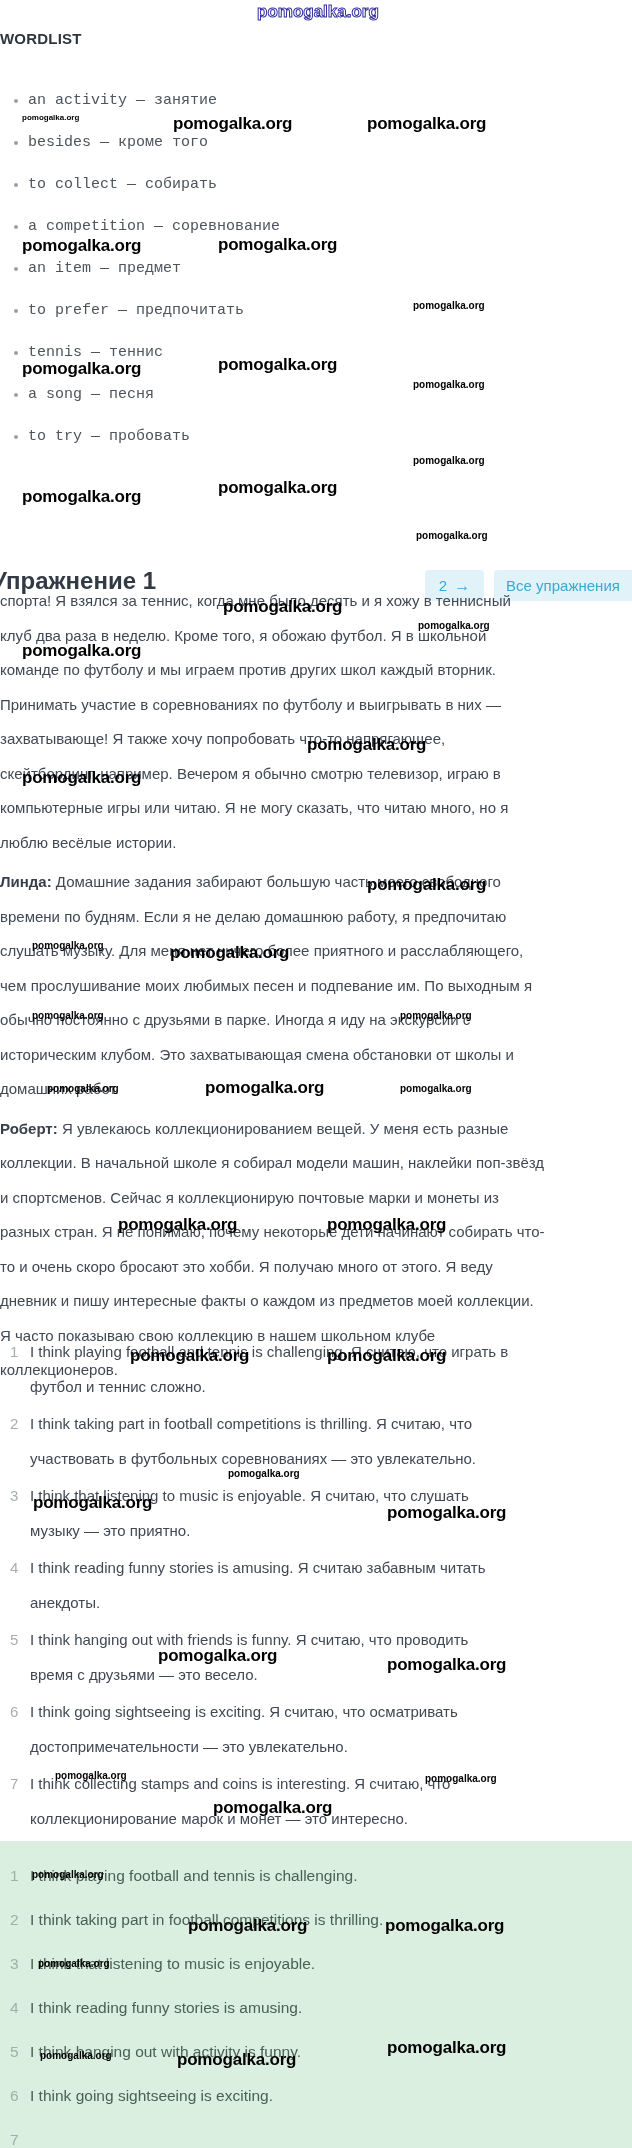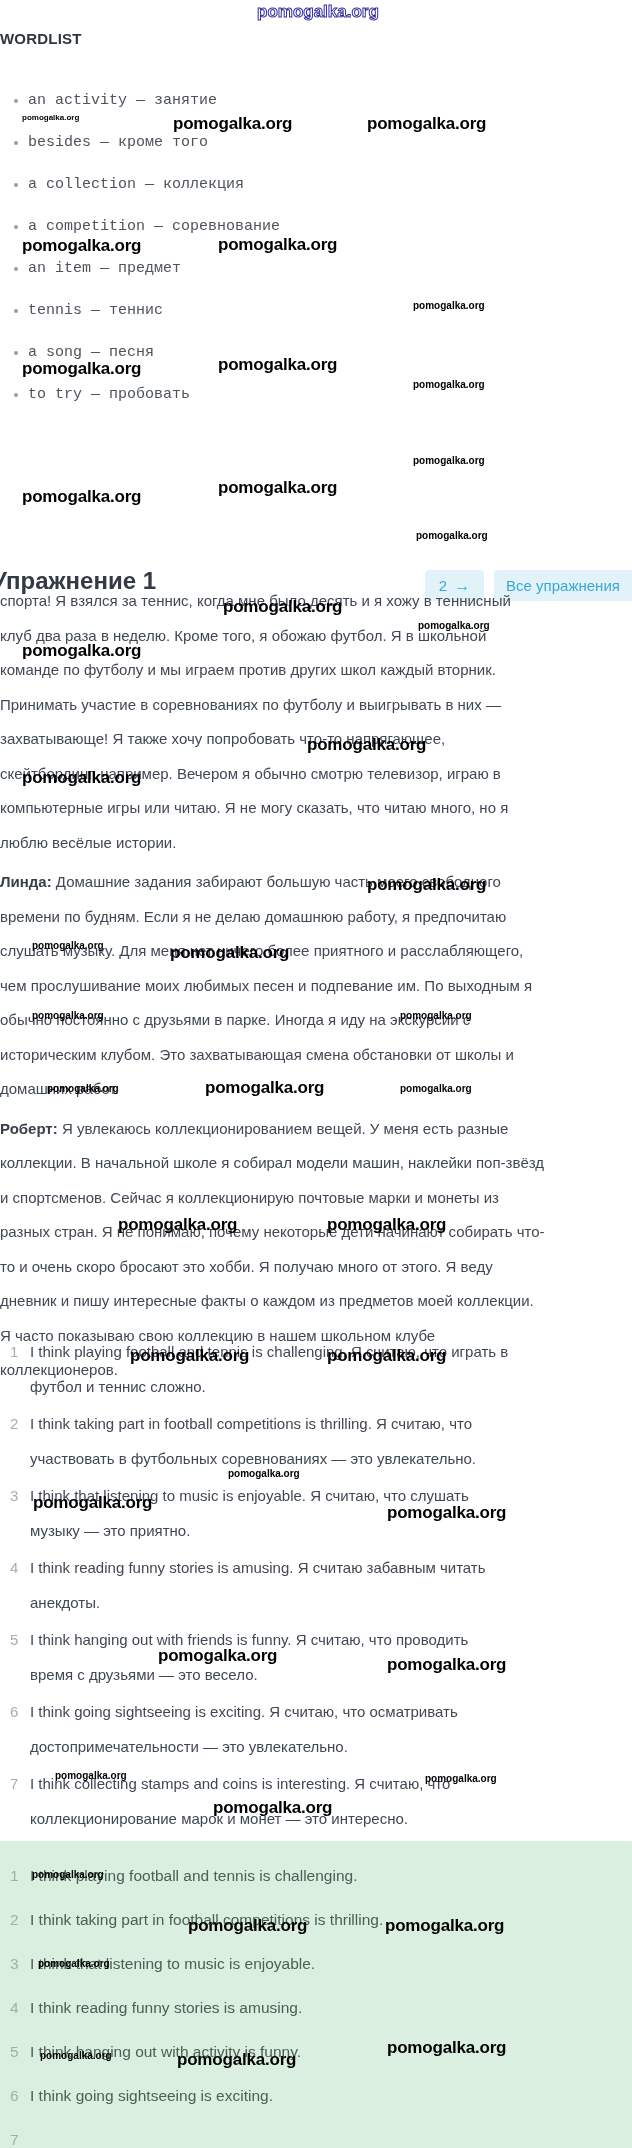--- a/index.html
+++ b/index.html
@@ -102,23 +102,24 @@
       <span class="wm wm-small" style="left: 38px; top: 1958px;">pomogalka.org</span>
       <span class="wm wm-small" style="left: 40px; top: 2050px;">pomogalka.org</span>
       <span class="wm wm-big" style="left: 177px; top: 2050px;">pomogalka.org</span>
       <span class="wm wm-big" style="left: 387px; top: 2038px;">pomogalka.org</span>
     </div>
 
   <h1 class="wordlist-title">WORDLIST</h1>
   <ul id="wordlist" class="wordlist">
       <li>an activity — занятие</li>
       <li>besides — кроме того</li>
-      <li>a collection — коллекция</li>
+      <li>to collect — собирать</li>
       <li>a competition — соревнование</li>
       <li>an item — предмет</li>
+      <li>to prefer — предпочитать</li>
       <li>tennis — теннис</li>
       <li>a song — песня</li>
       <li>to try — пробовать</li>
     </ul>
 
   <div class="ex-header">
     <h2>Упражнение 1</h2>
     <div class="ex-buttons">
       <a class="btn btn-next" href="#"><span>2</span><span class="arrow">→</span></a>
       <a class="btn btn-all" href="#">Все упражнения</a>

